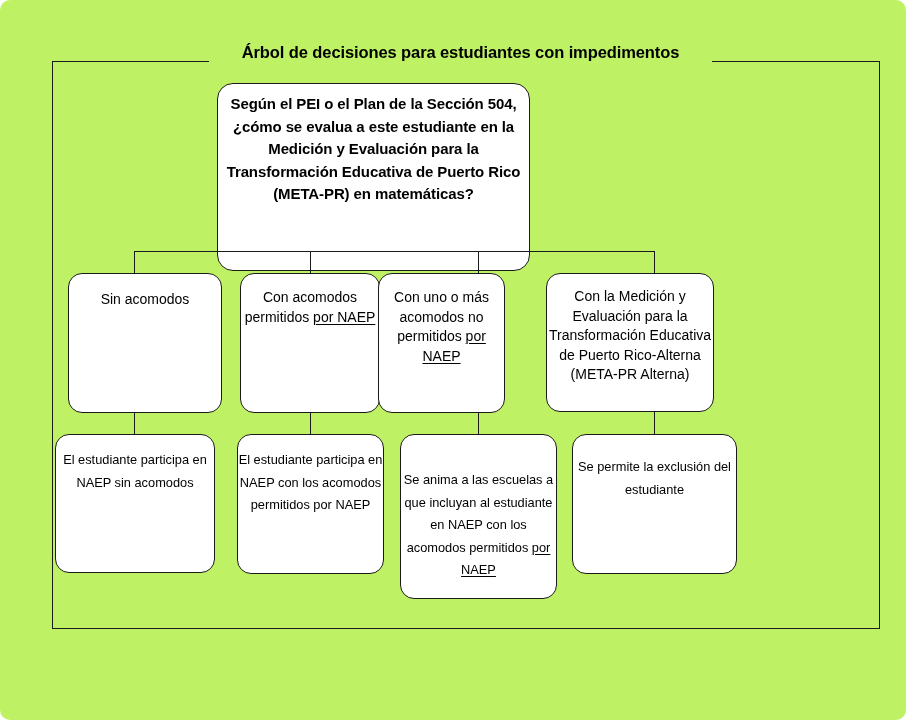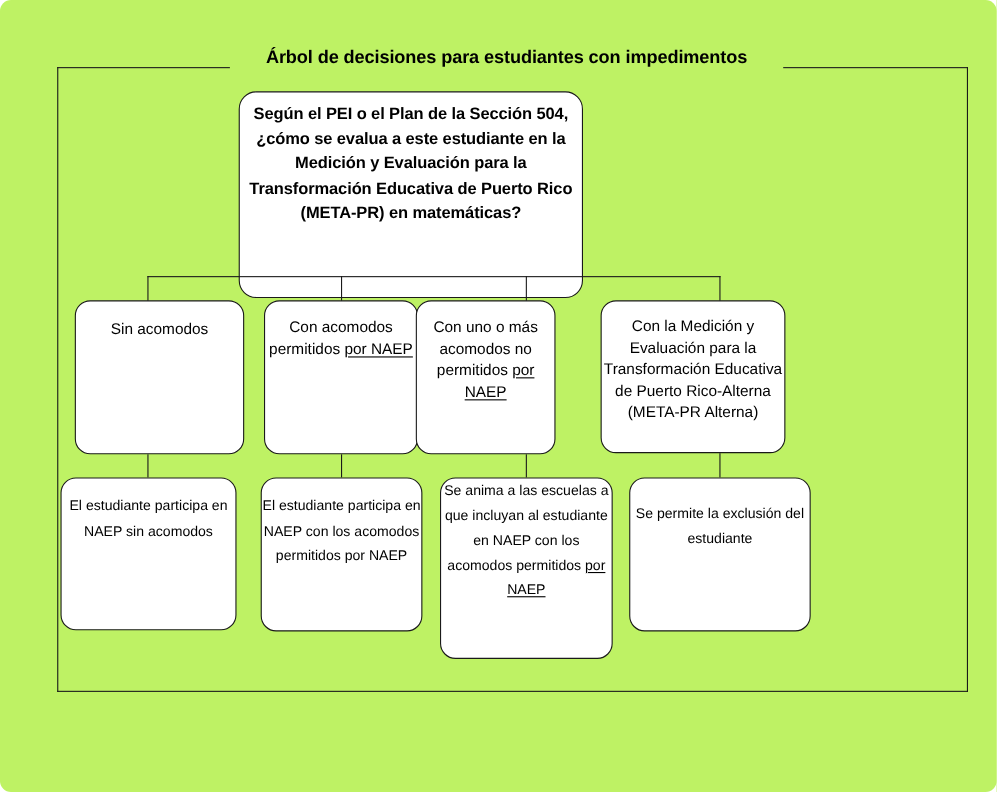--- a/index.html
+++ b/index.html
@@ -107,21 +107,21 @@
   .node-bot {
     top: 434px;
     padding-top: 14px;
   }
   .node-bot .node-text {
     font-size: 12.8px;
     line-height: 22.5px;
   }
   .bot-1 { left: 55px;  width: 160px; height: 139px; justify-content: flex-end; }
   .bot-2 { left: 237px; width: 147px; height: 140px; }
-  .bot-3 { left: 400px; width: 157px; height: 165px; padding-top: 0; }
+  .bot-3 { left: 400px; width: 157px; height: 165px; padding-top: 18px; align-items: center; }
   .bot-4 { left: 572px; width: 165px; height: 140px; padding-top: 21px; }
 
   .sp-underline {
     text-decoration: underline;
     text-decoration-thickness: 1px;
     text-underline-offset: 2px;
   }
 </style>
 </head>
 <body>

